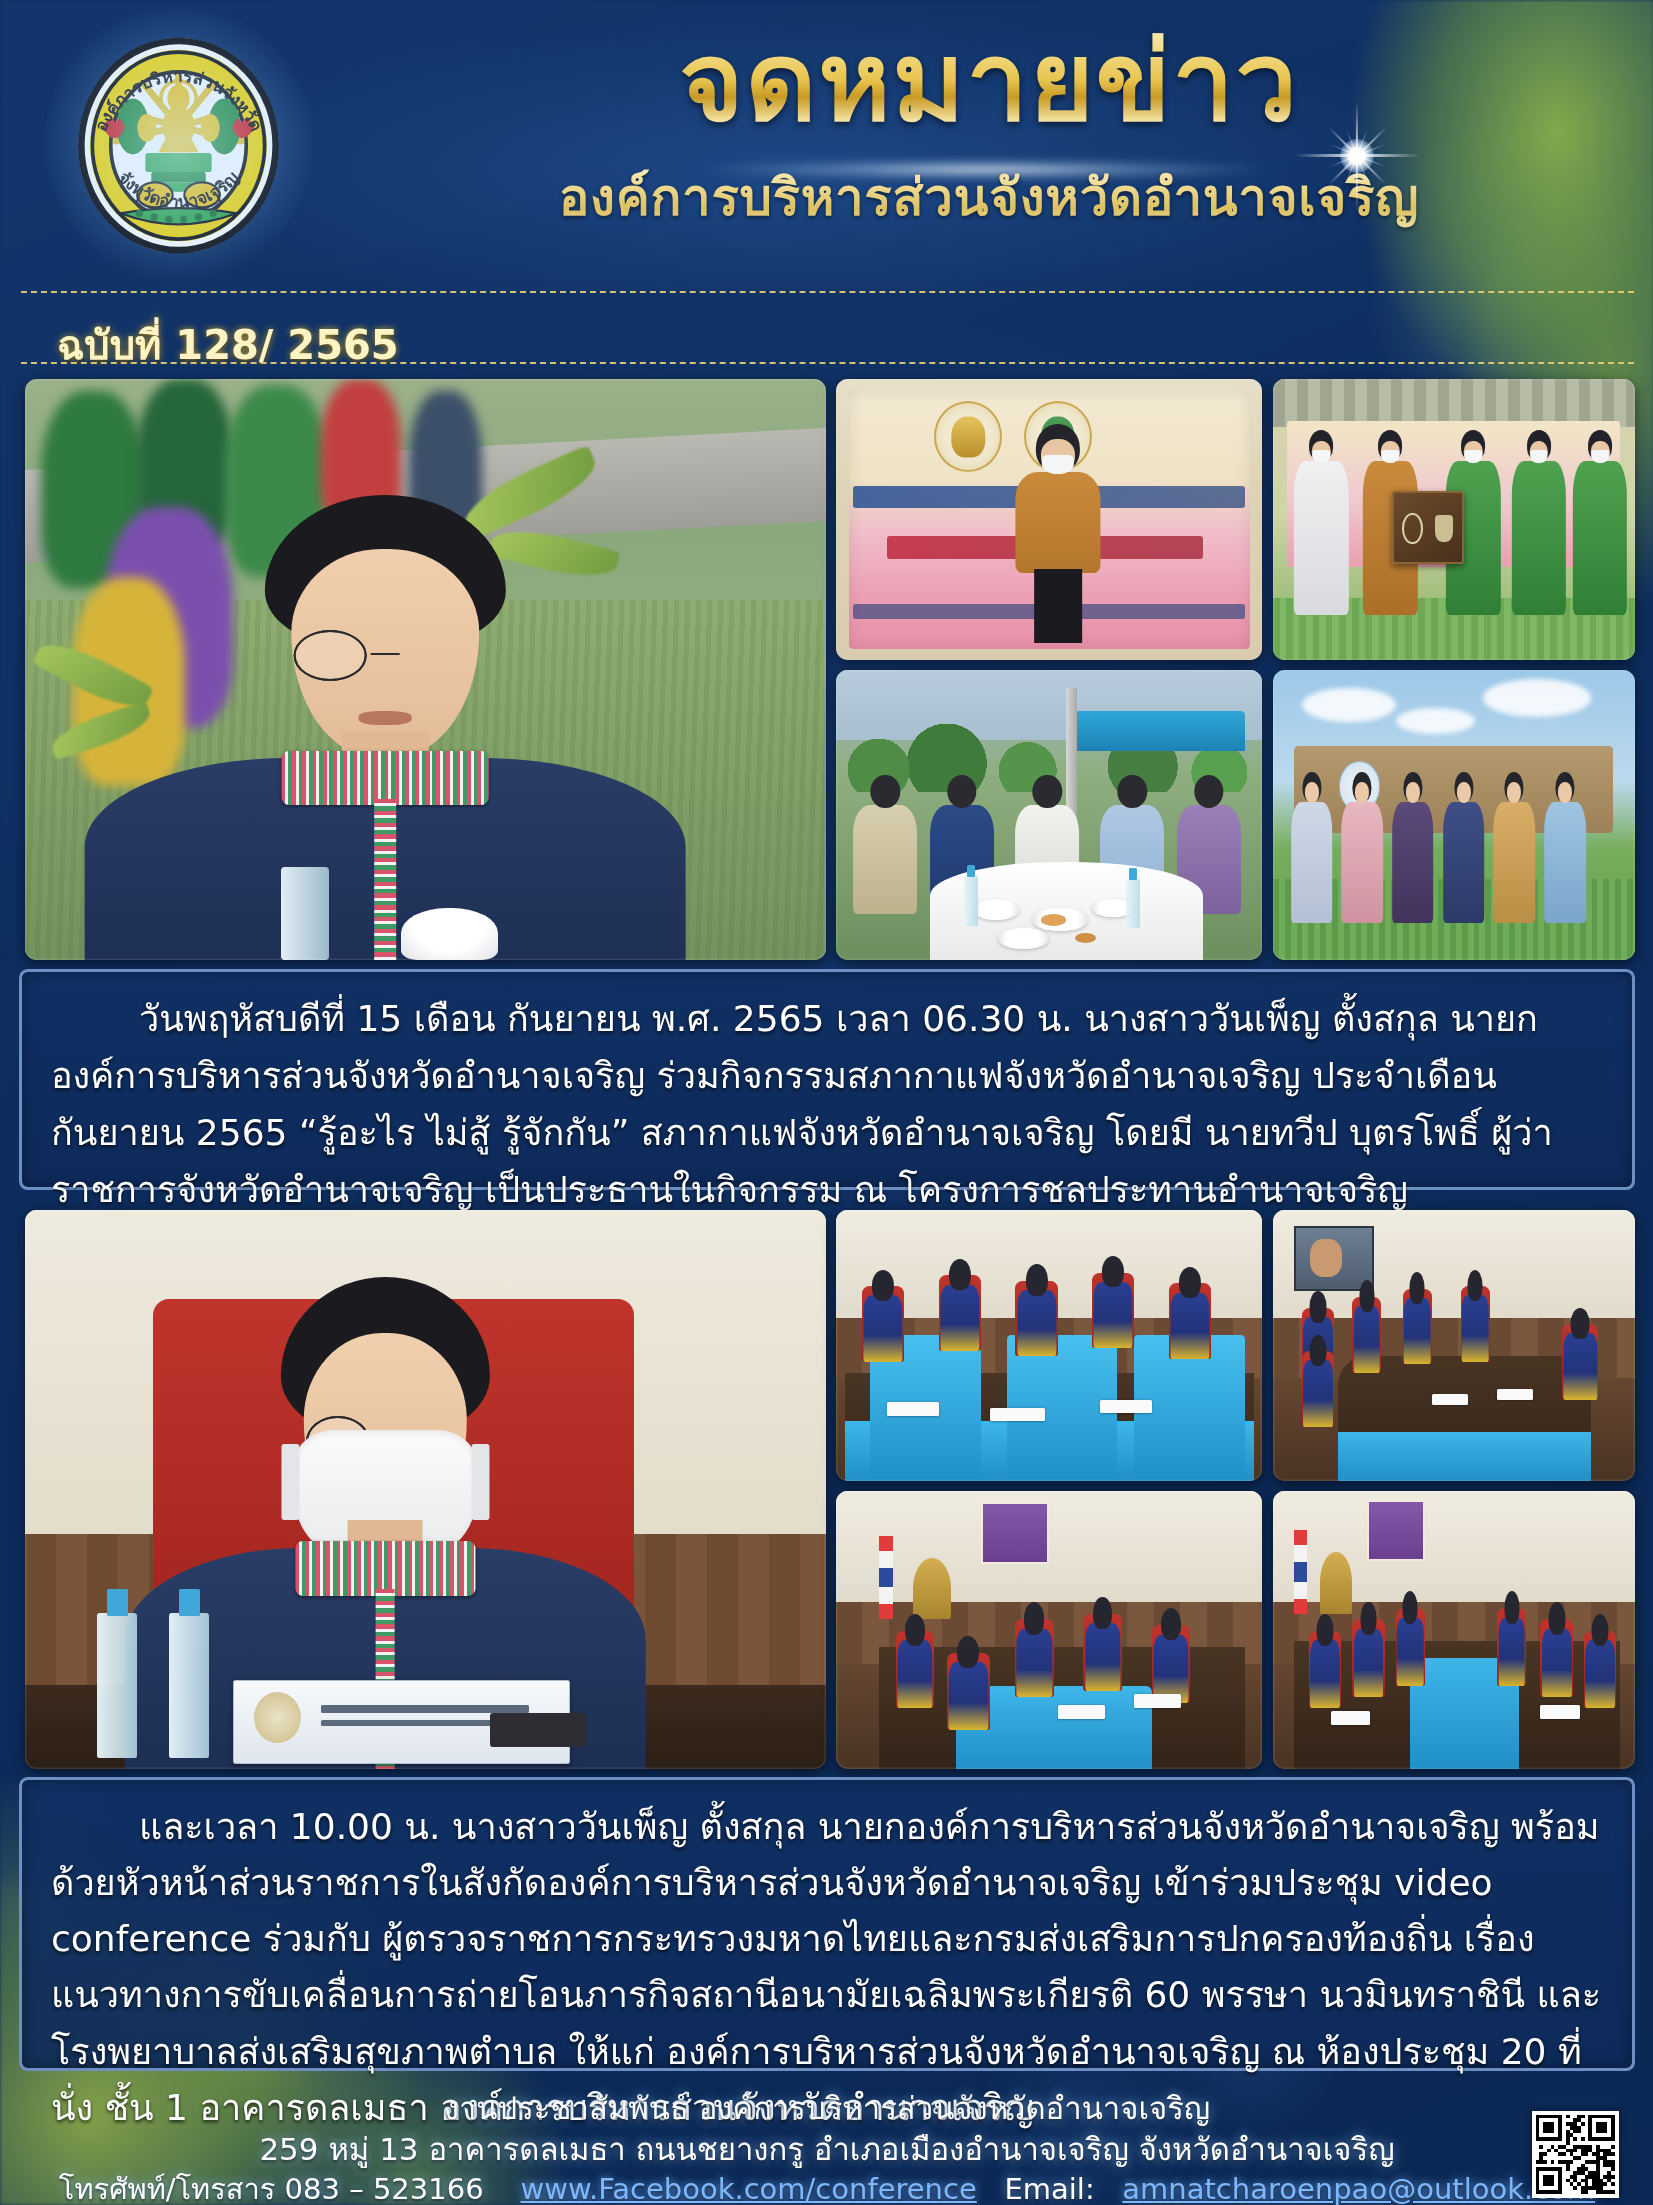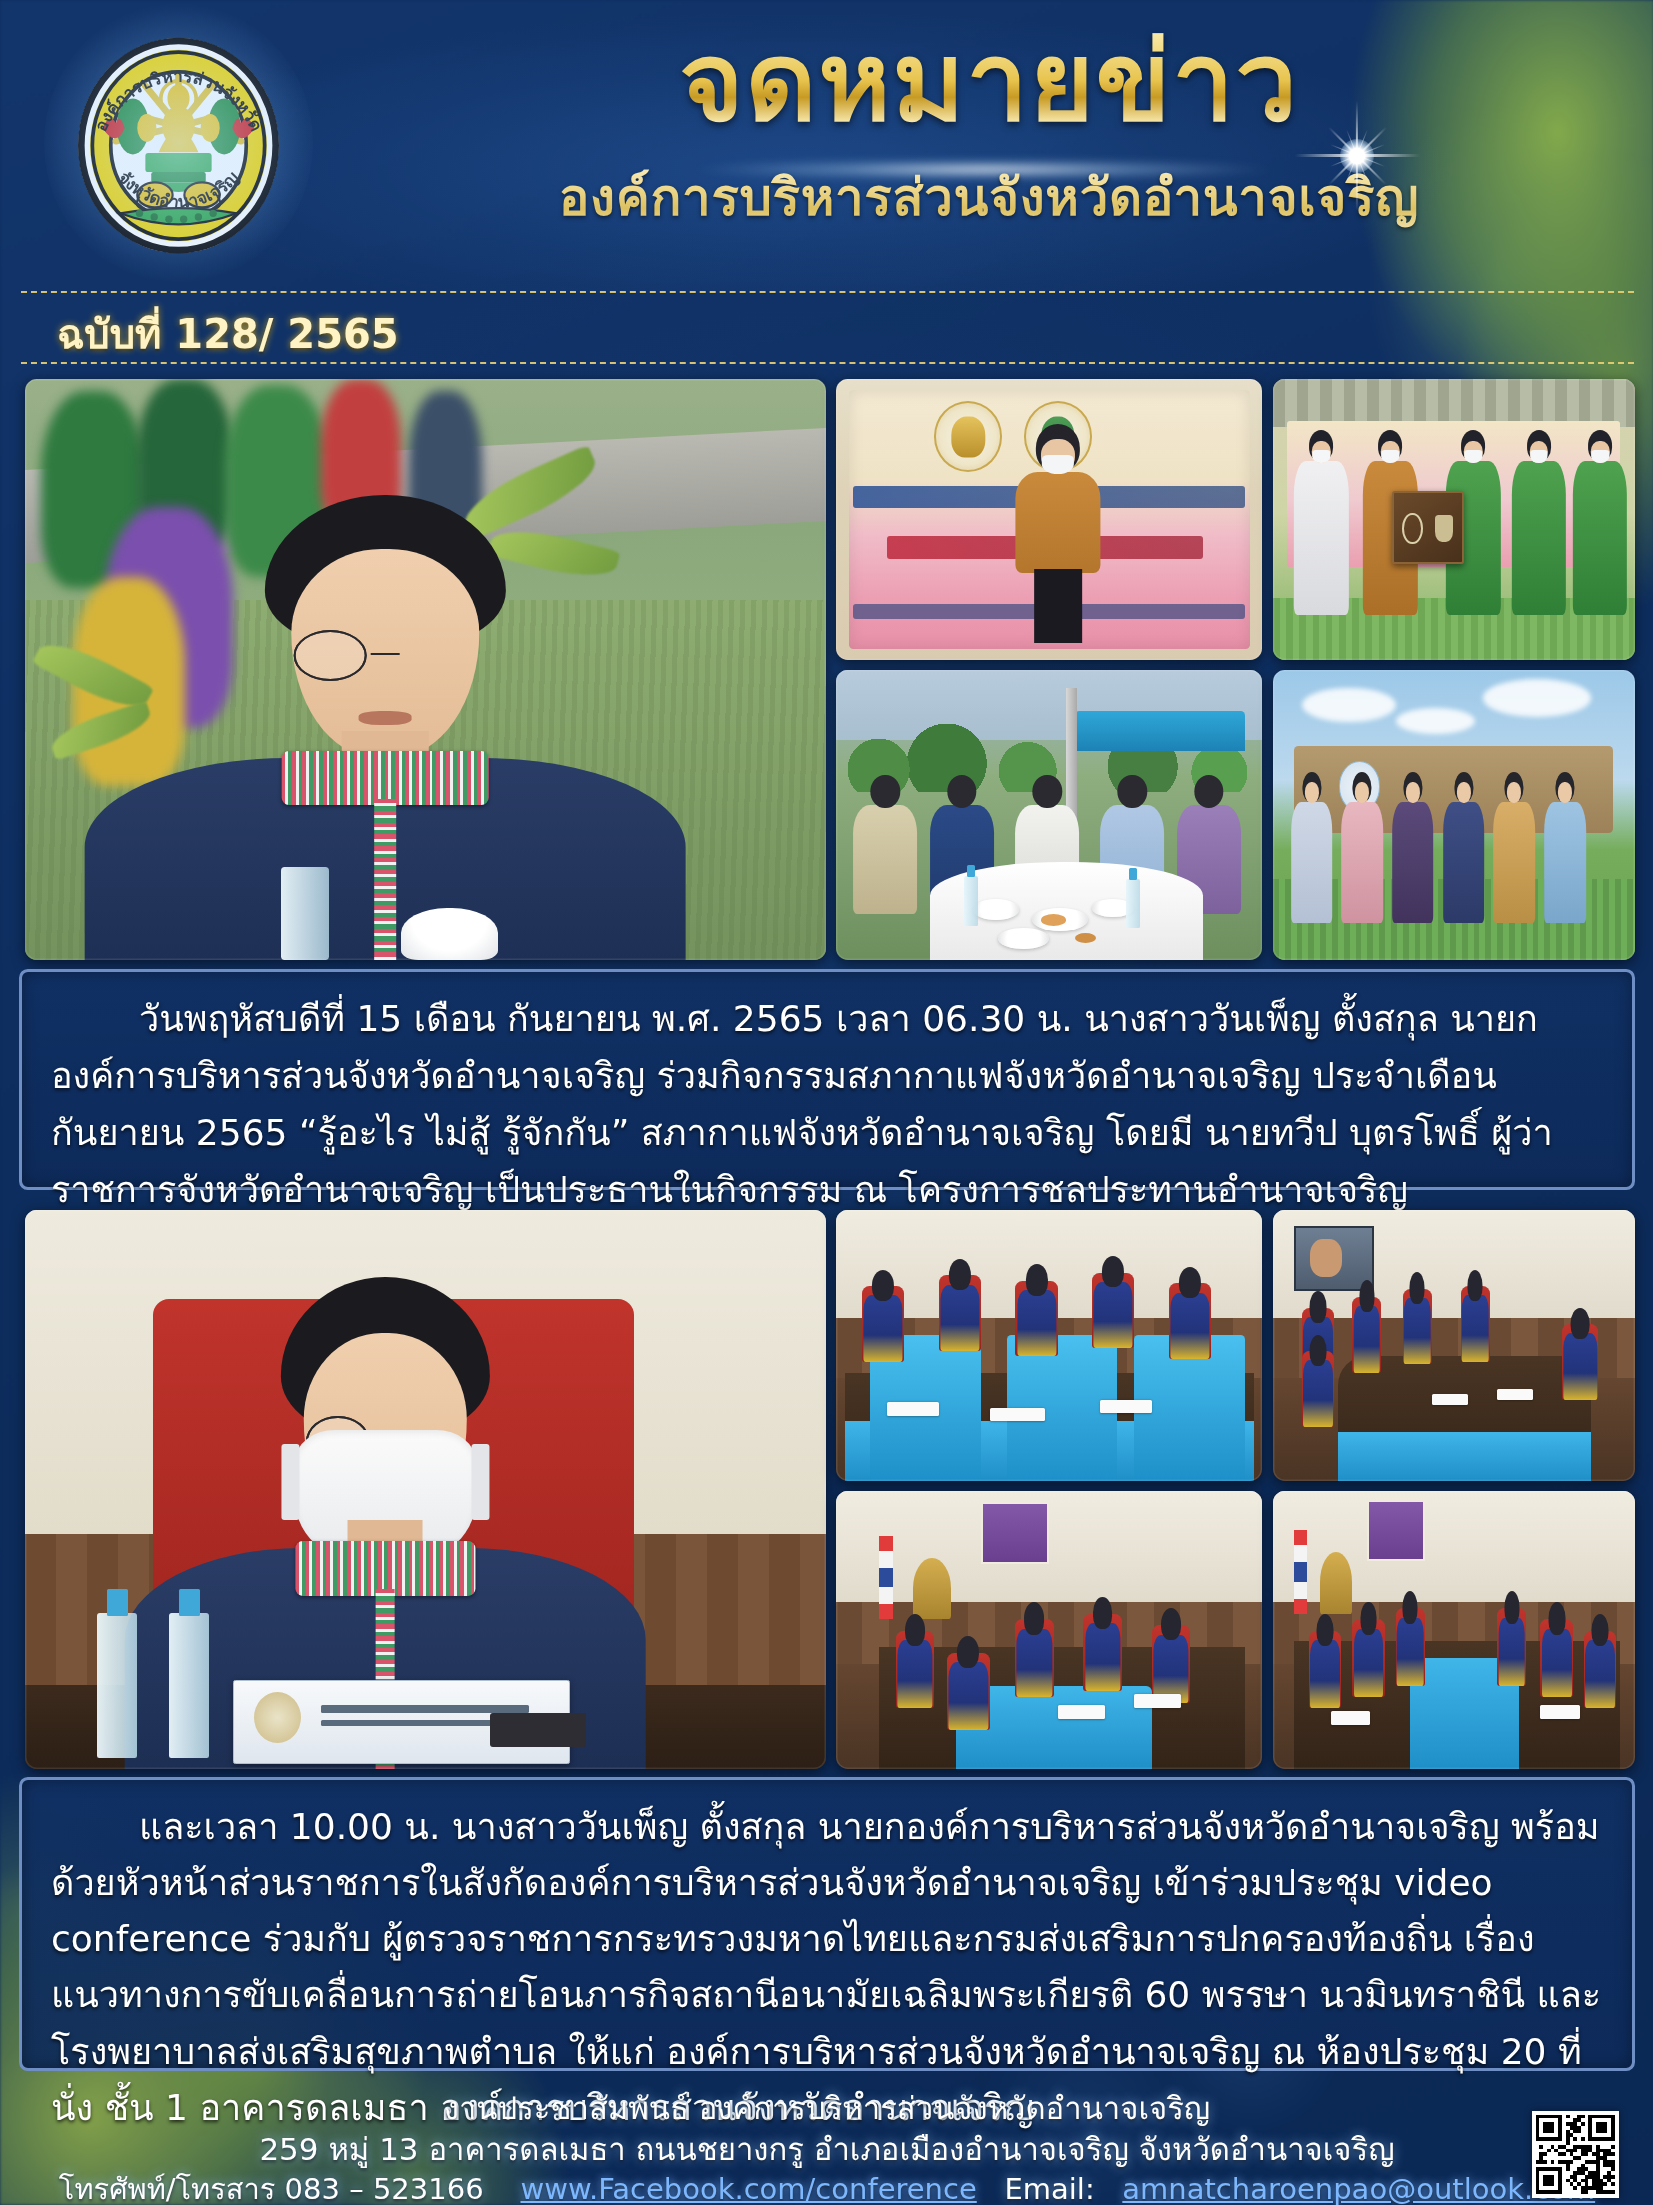--- a/index.html
+++ b/index.html
@@ -143,21 +143,21 @@
     left: 20.6px; width: 1613px;
     height: 0;
     border-top: 2.2px dashed #e8cf72;
     opacity: .92;
   }
   .rule.top { top: 291px; }
   .rule.bottom { top: 362px; }
 
   .issue-bar {
     position: absolute;
-    left: 0; top: 293px;
+    left: 0; top: 304px;
     width: 1531px; height: 69px;
   }
   .issue-no {
     position: absolute;
     left: 57px; top: 8.8px;
     font-size: 40px; font-weight: bold;
     color: #fdf3c4;
     text-shadow: 0 0 7.4px rgba(210,170,40,.9), 0 2.2px 2.9px rgba(0,0,0,.6);
     white-space: nowrap;
   }

